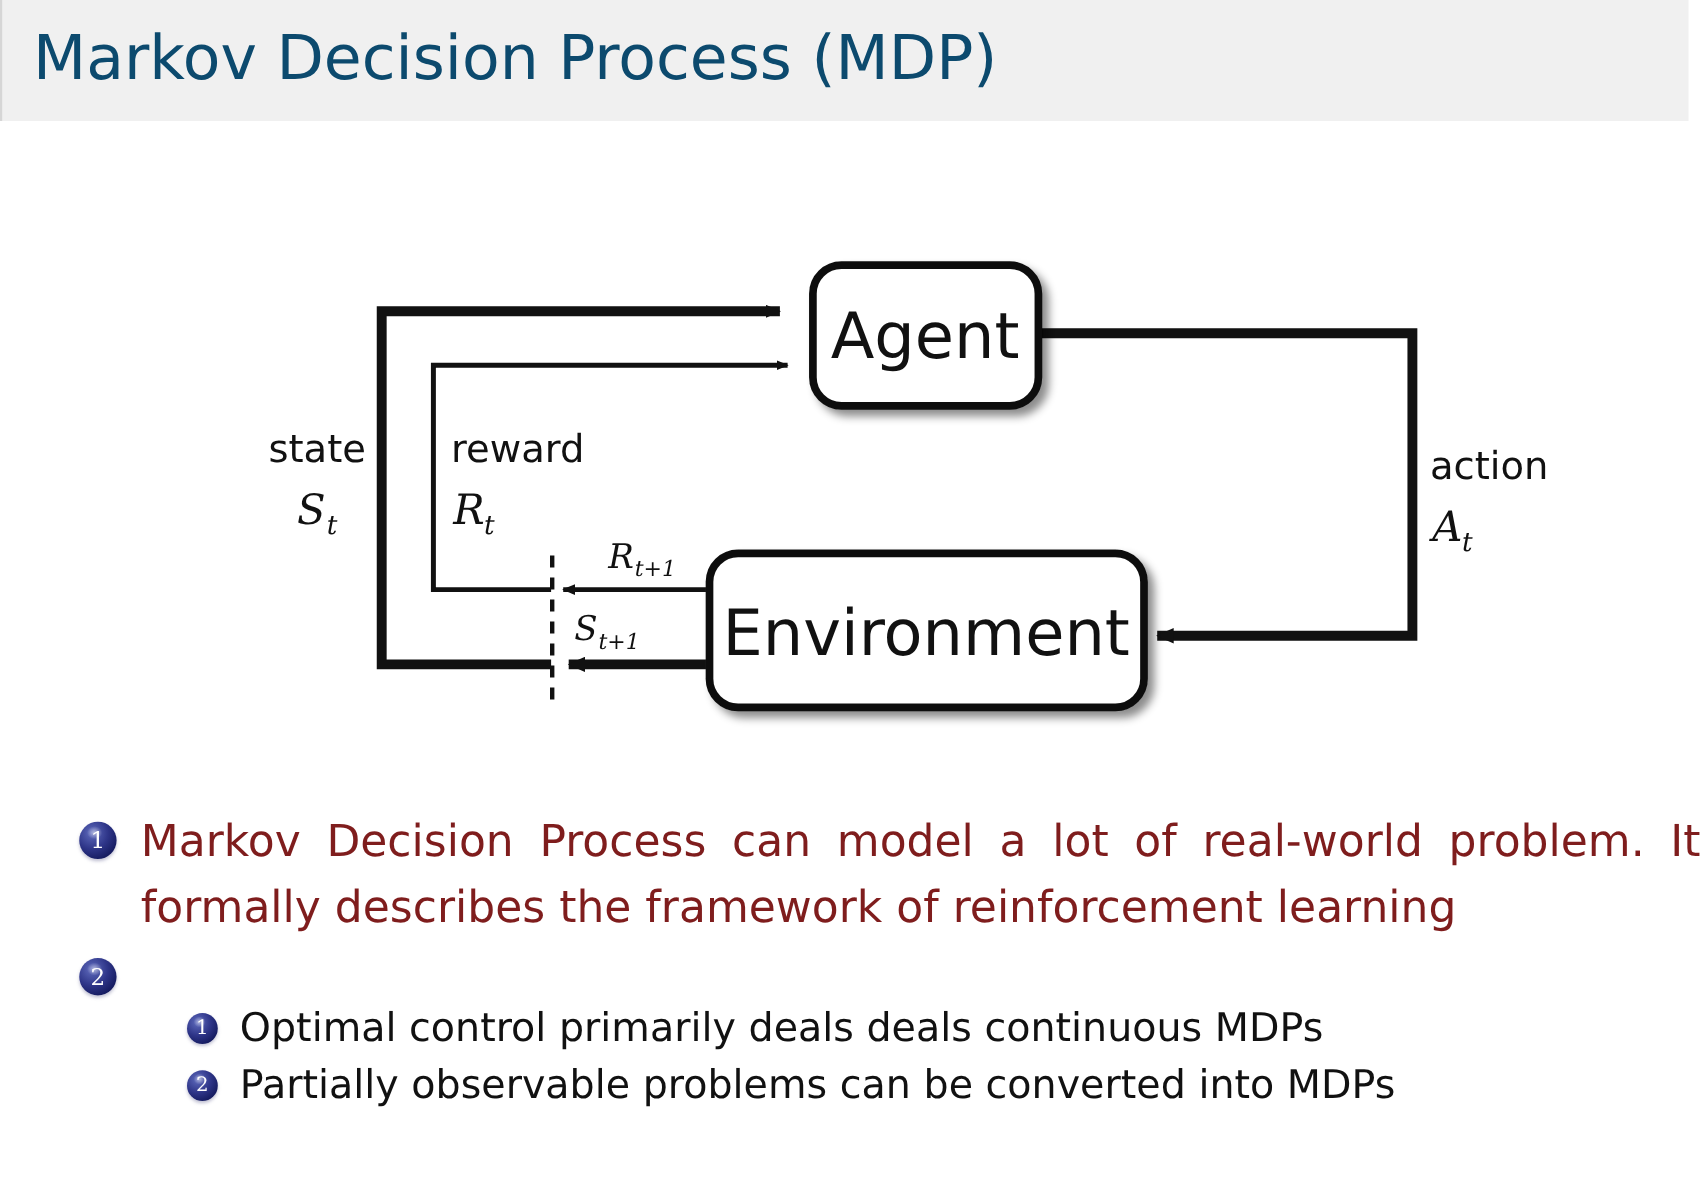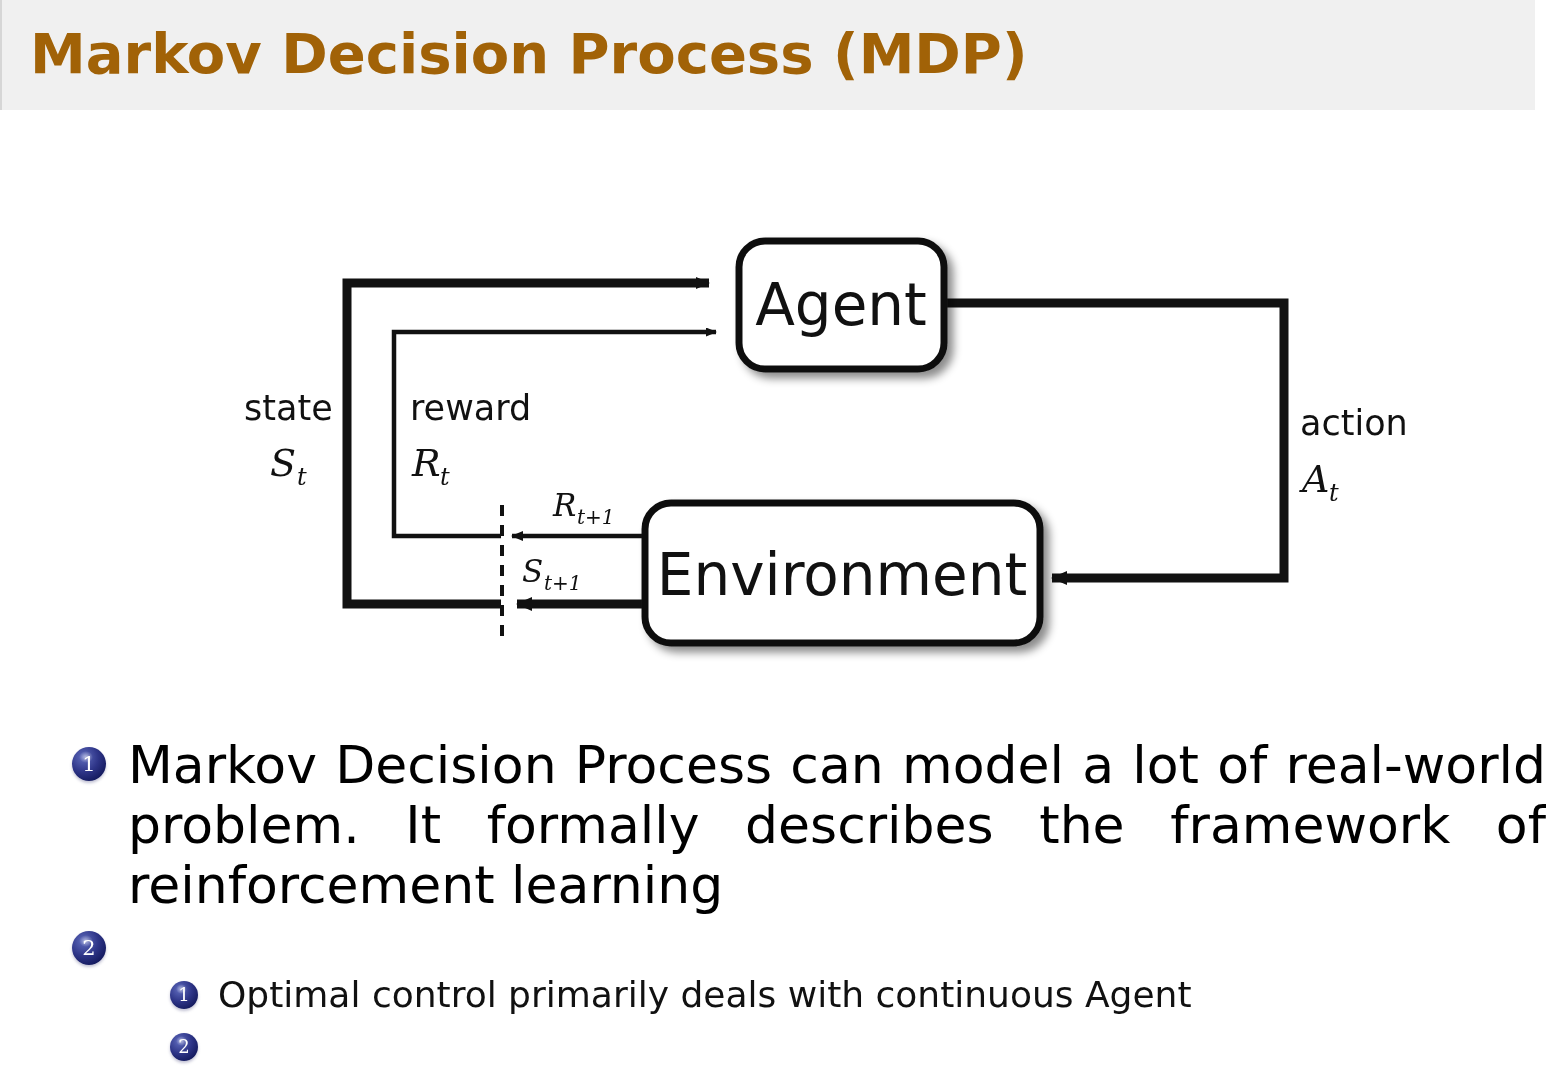--- a/index.html
+++ b/index.html
@@ -31,25 +31,25 @@
     top: 0;
     width: 2px;
     height: 110px;
     background: #d6d6d6;
   }
   #slide-title {
     position: absolute;
     left: 30px;
     top: 15px;
     font-size: 56px;
-    font-weight: 700;
+    font-weight: 400;
     letter-spacing: 0px;
     line-height: 78px;
     white-space: nowrap;
-    color: #a16207;
+    color: #0c4a6e;
     font-family: "DejaVu Sans", "Liberation Sans", sans-serif;
   }
 
   
   #diagram {
     position: absolute;
     left: 0;
     top: 110px;
     width: 1546px;
     height: 600px;
@@ -138,23 +138,23 @@
   .badge-l2 {
     width: 28px;
     height: 28px;
     font-size: 18px;
     padding-top: 5px;
     margin-top: 12px;
     background: radial-gradient(circle at 34% 30%, #5f6bbd 0%, #2e3588 45%, #141a5e 78%, #0d1142 100%);
     box-shadow: 0 2px 3px rgba(120,120,160,0.45);
   }
   .bullet-text-l1 {
-    font-size: 52px;
+    font-size: 40px;
     line-height: 60px;
-    color: #000000;
+    color: #7f1d1d;
     margin-left: 22px;
     text-align: justify;
     font-family: "DejaVu Sans", "Liberation Sans", sans-serif;
   }
   .bullet-text-l2 {
     font-size: 36px;
     line-height: 52px;
     color: #111111;
     margin-left: 20px;
     white-space: nowrap;
@@ -268,20 +268,21 @@
     <div class="badge badge-l1">1</div>
     <div class="bullet-text-l1">Markov Decision Process can model a lot of real-world problem. It formally describes the framework of reinforcement learning</div>
   </div>
 
   <div class="bullet-row level1">
     <div class="badge badge-l1">2</div>
   </div>
 
   <div class="bullet-row level2">
     <div class="badge badge-l2">1</div>
-    <div class="bullet-text-l2">Optimal control primarily deals with continuous Agent</div>
+    <div class="bullet-text-l2">Optimal control primarily deals deals continuous MDPs</div>
   </div>
 
   <div class="bullet-row level2">
     <div class="badge badge-l2">2</div>
+    <div class="bullet-text-l2">Partially observable problems can be converted into MDPs</div>
   </div>
 
 </div>
 
 </body></html>

